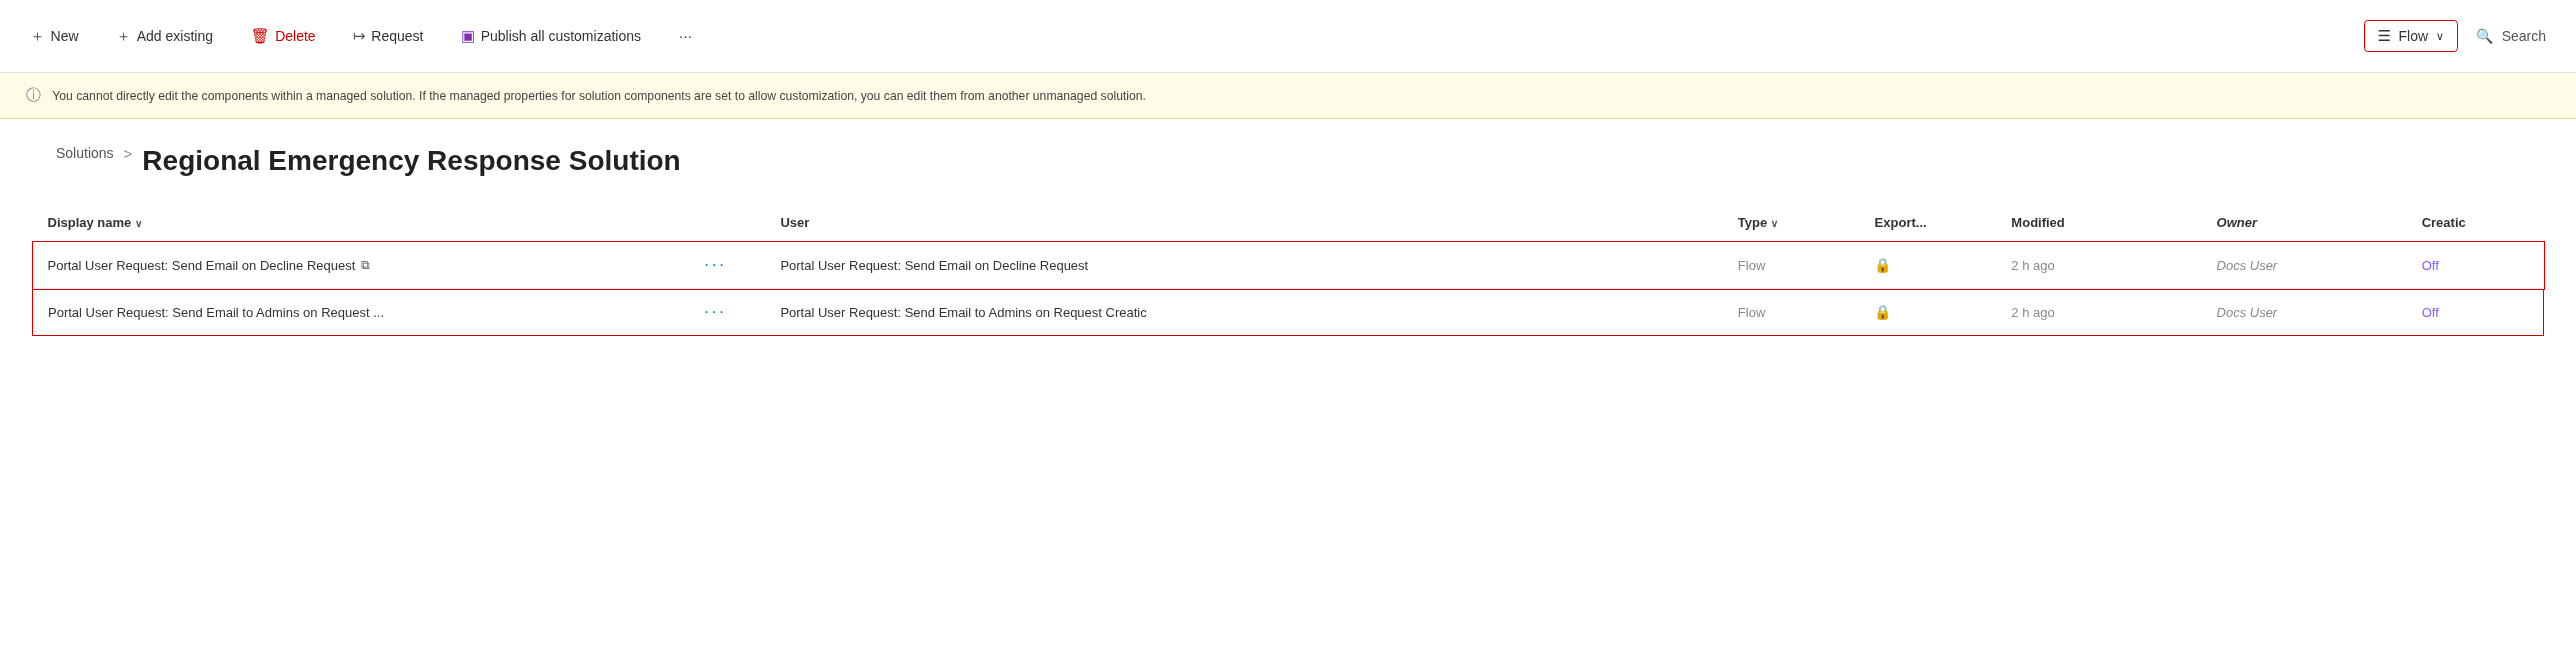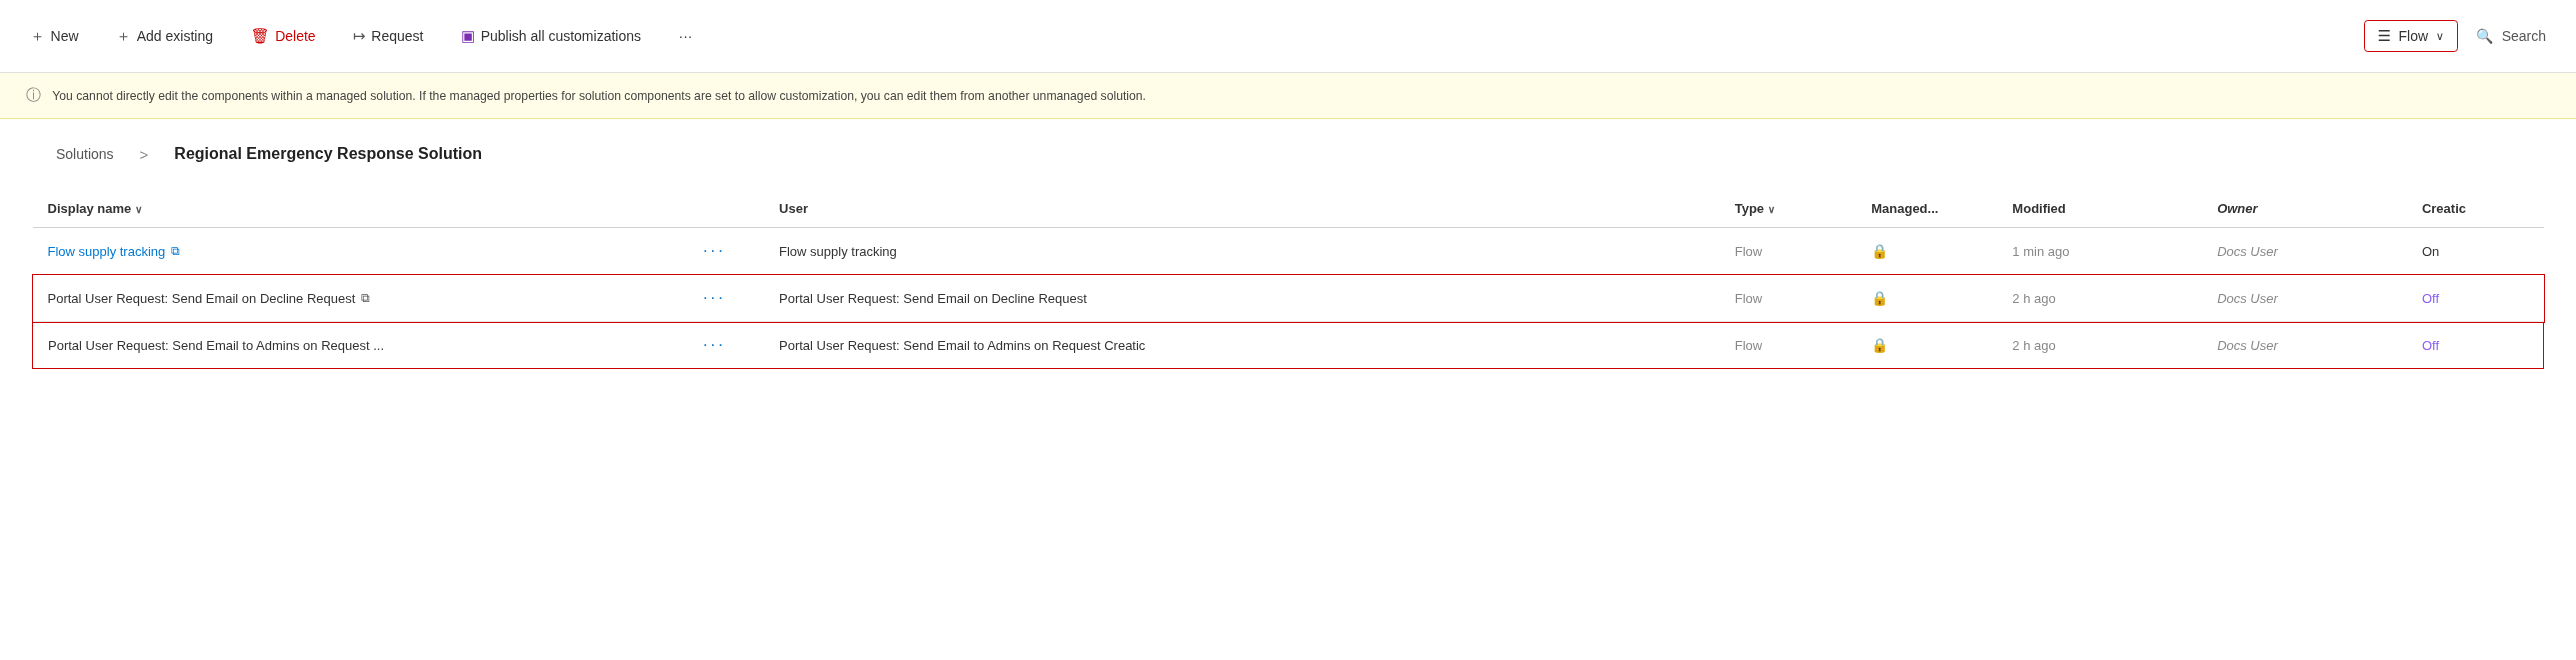--- a/index.html
+++ b/index.html
@@ -90,33 +90,32 @@
       color: #888;
       flex-shrink: 0;
     }
 
     
     .breadcrumb-section {
       padding: 26px 56px 7.5px 56px;
     }
     .breadcrumb {
       display: flex;
-      align-items: center;
-      gap: 26px;
+      gap: 10px;
       font-size: 14px;
       color: #555;
     }
     .breadcrumb-link {
       color: #555;
       cursor: pointer;
     }
     .breadcrumb-sep { color: #888; font-size: 15px; }
     .breadcrumb-current {
       font-weight: 700;
-      font-size: 16px;
+      font-size: 28px;
       color: #222;
     }
 
     
     .table-section {
       padding: 19px 32px;
     }
     table {
       width: 100%;
       border-collapse: collapse;
@@ -235,47 +234,28 @@
     <thead>
       <tr>
         <th class="col-display">
           Display name <span class="sort-icon">∨</span>
         </th>
         <th class="col-dots"></th>
         <th class="col-name">User</th>
         <th class="col-type">
           Type <span class="sort-icon">∨</span>
         </th>
-        <th class="col-managed">Managed...</th>
+        <th class="col-managed">Export...</th>
         <th class="col-modified">Modified</th>
         <th class="col-owner">Owner</th>
         <th class="col-status">Creatic</th>
       </tr>
     </thead>
     <tbody>
 
-      <tr class="data-row">
-        <td class="col-display">
-          <a class="row-link">
-            <span>Flow supply tracking</span>
-            <span class="external-icon">⧉</span>
-          </a>
-        </td>
-        <td class="col-dots">
-          <span class="more-icon">···</span>
-        </td>
-        <td class="col-name">Flow supply tracking</td>
-        <td class="col-type type-text">Flow</td>
-        <td class="col-managed">
-          <span class="lock-icon">🔒</span>
-        </td>
-        <td class="col-modified modified-text">1 min ago</td>
-        <td class="col-owner owner-text">Docs User</td>
-        <td class="col-status status-on">On</td>
-      </tr>
 
       <tr class="data-row" style="outline: 1.9px solid #cc0000; outline-offset: -0.9px; border-top: 1.9px solid #cc0000;">
         <td class="col-display">
           <span style="display:flex;align-items:center;gap:5.6px;">
             Portal User Request: Send Email on Decline Request
             <span class="external-icon" style="color:#555;">⧉</span>
           </span>
         </td>
         <td class="col-dots">
           <span class="more-icon">···</span>

